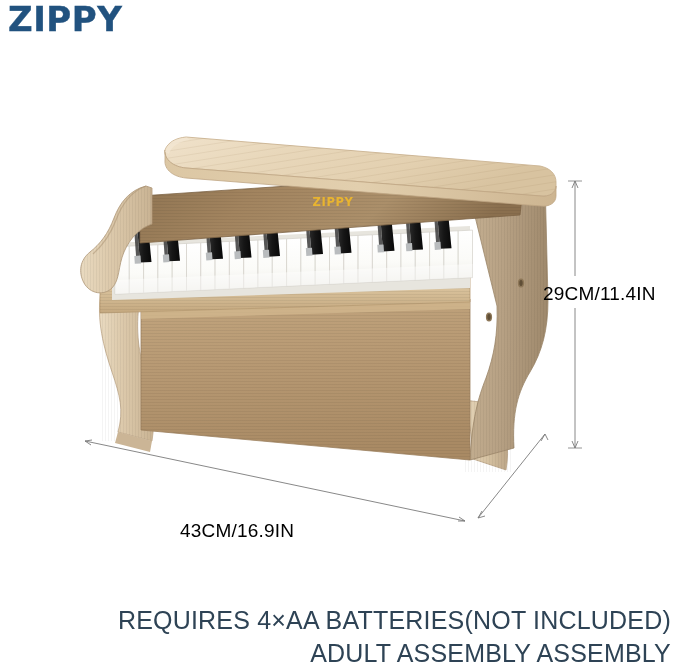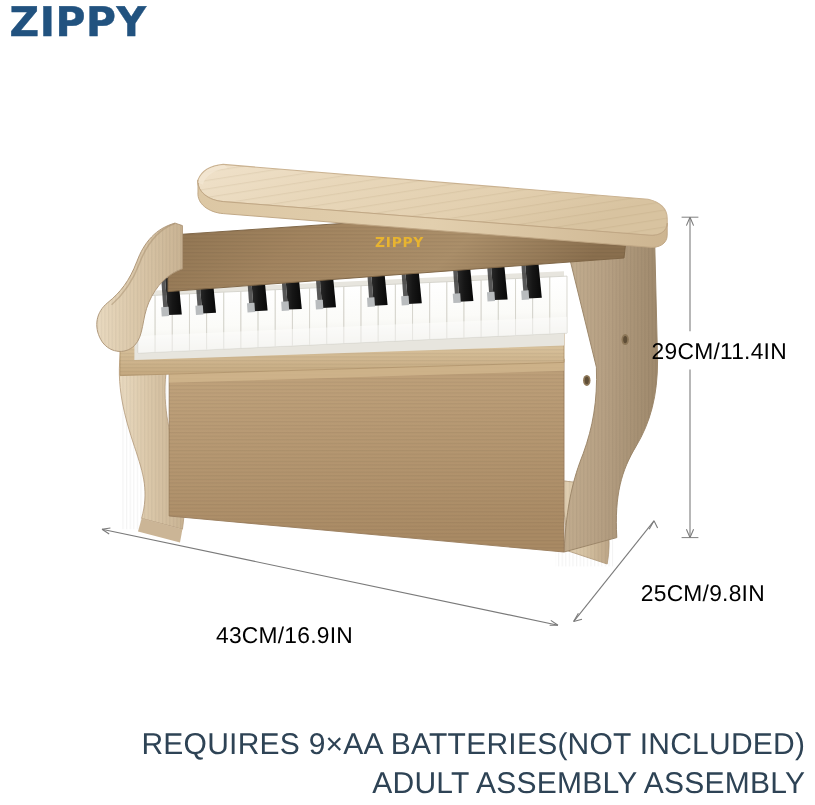--- a/index.html
+++ b/index.html
@@ -390,22 +390,21 @@
 
     <g>
       <line x1="85" y1="441" x2="465" y2="521" stroke="#7a7a7a" stroke-width="0.9"></line>
       <path d="M85 441 L 92 440 M85 441 L 91 445" stroke="#7a7a7a" stroke-width="0.9" fill="none"></path>
       <path d="M465 521 L 458 521 M465 521 L 459 517" stroke="#7a7a7a" stroke-width="0.9" fill="none"></path>
     </g>
   </svg>
 
   <div class="dim-label" id="dim-height-label">29CM/11.4IN</div>
 
-  <div class="dim-label" id="dim-depth-label">25CM/9.8IN</div>
 
   <div class="dim-label" id="dim-width-label">43CM/16.9IN</div>
 
   <div id="footer-notice">
-    <span class="line">REQUIRES 9×AA BATTERIES(NOT INCLUDED)</span>
+    <span class="line">REQUIRES 4×AA BATTERIES(NOT INCLUDED)</span>
     <span class="line">ADULT ASSEMBLY ASSEMBLY</span>
   </div>
 
 </div>
 
 </body></html>

